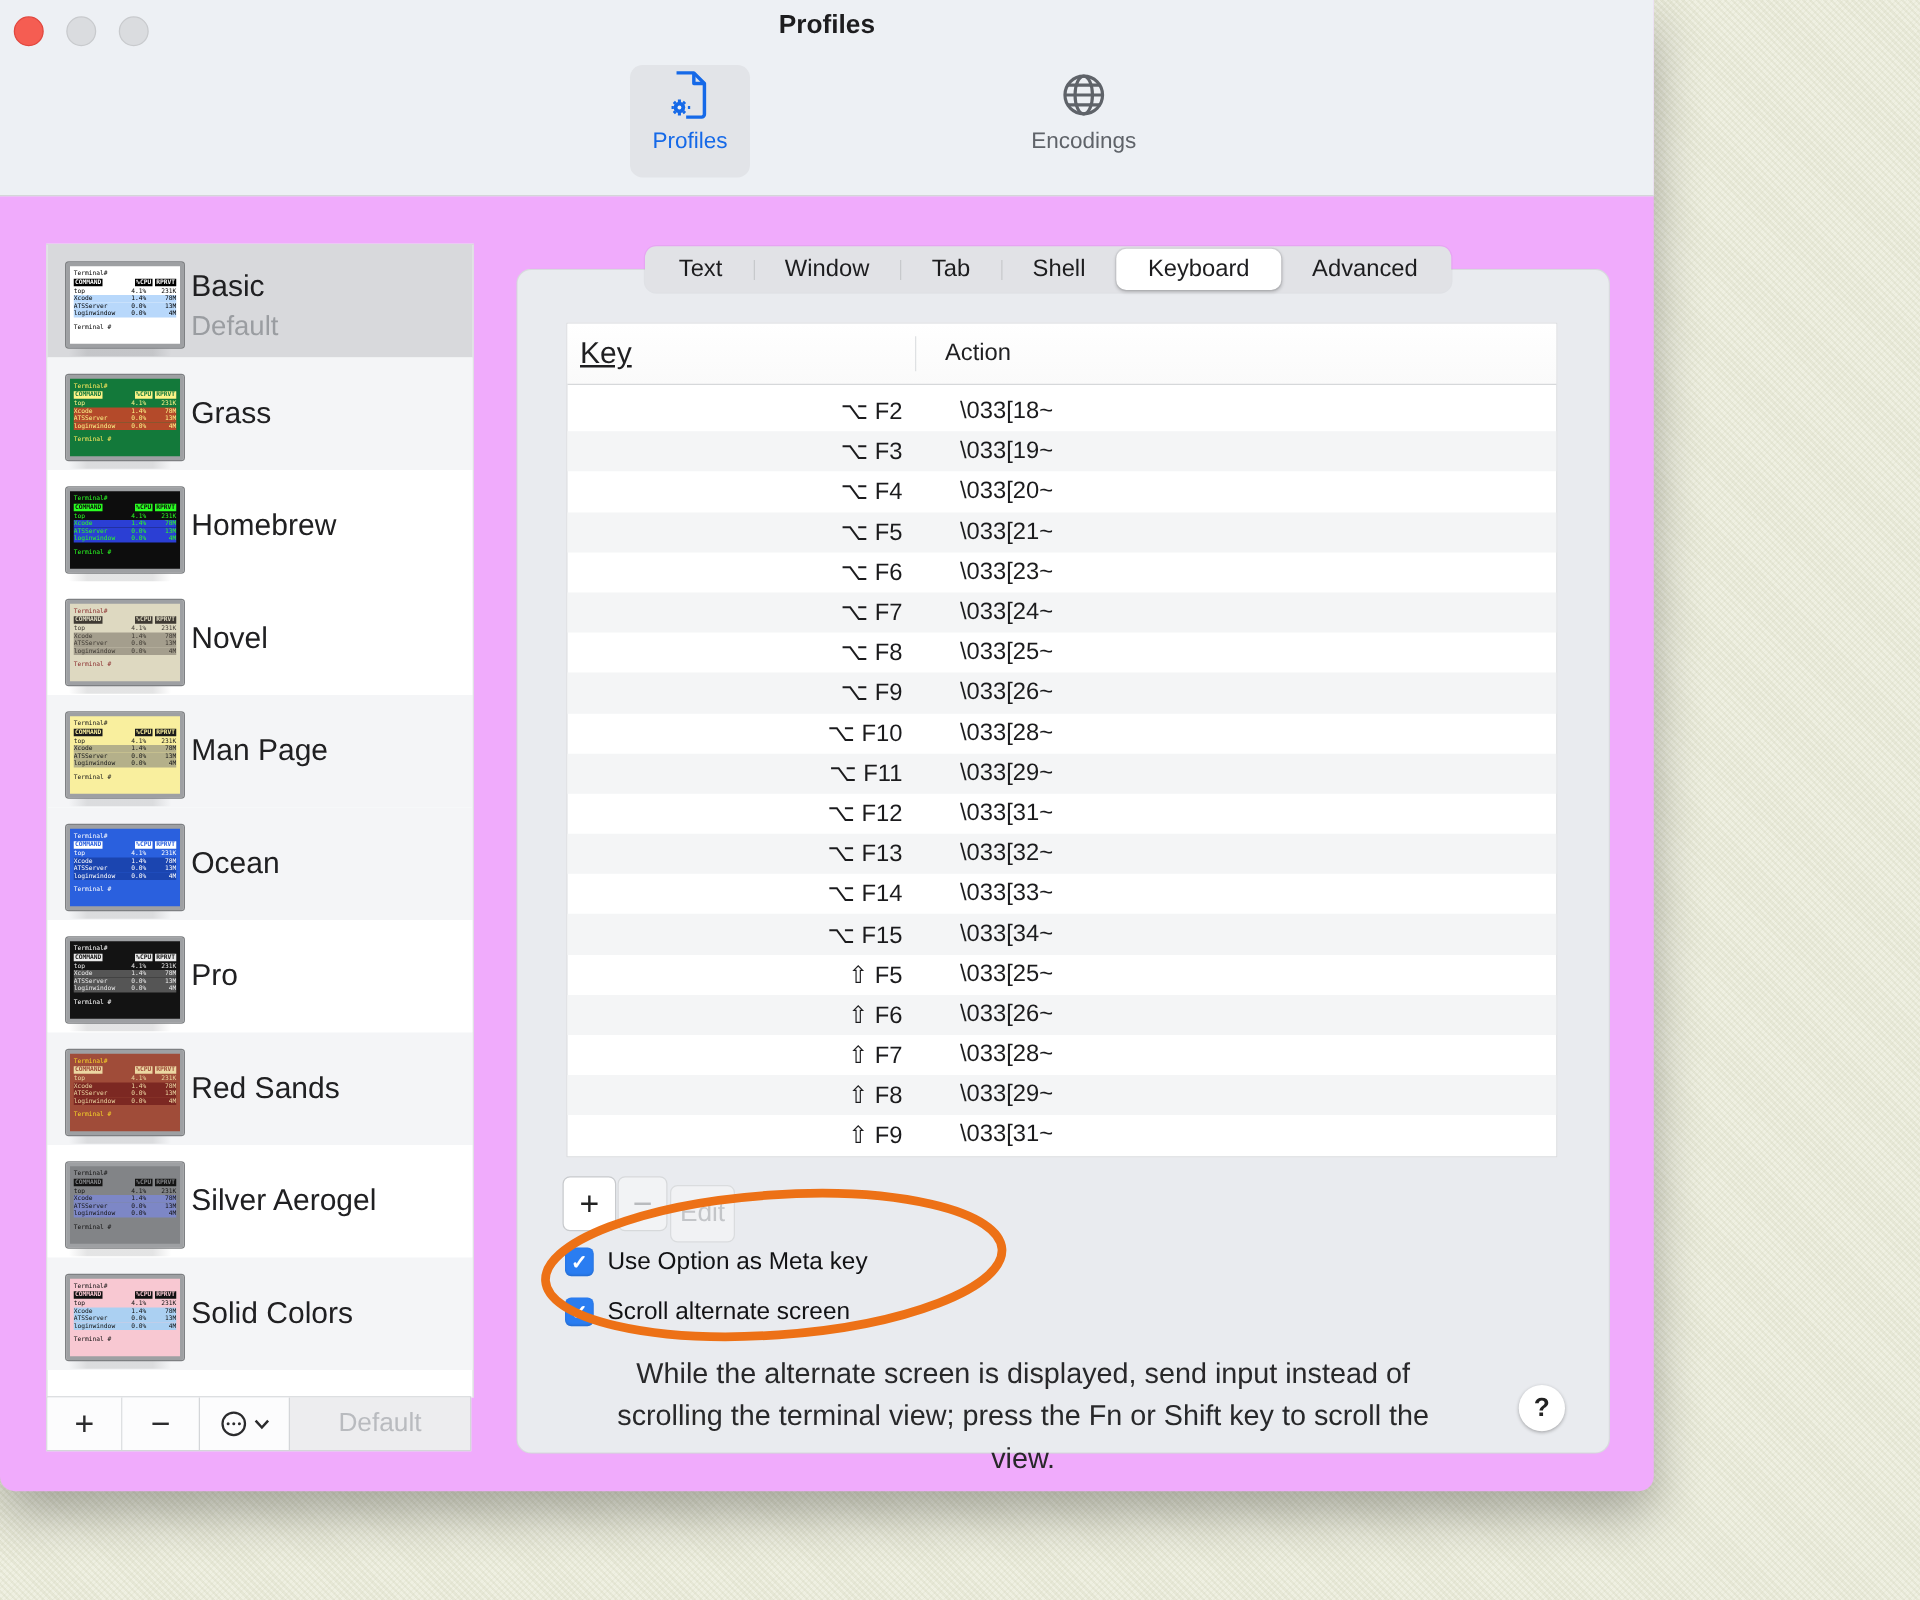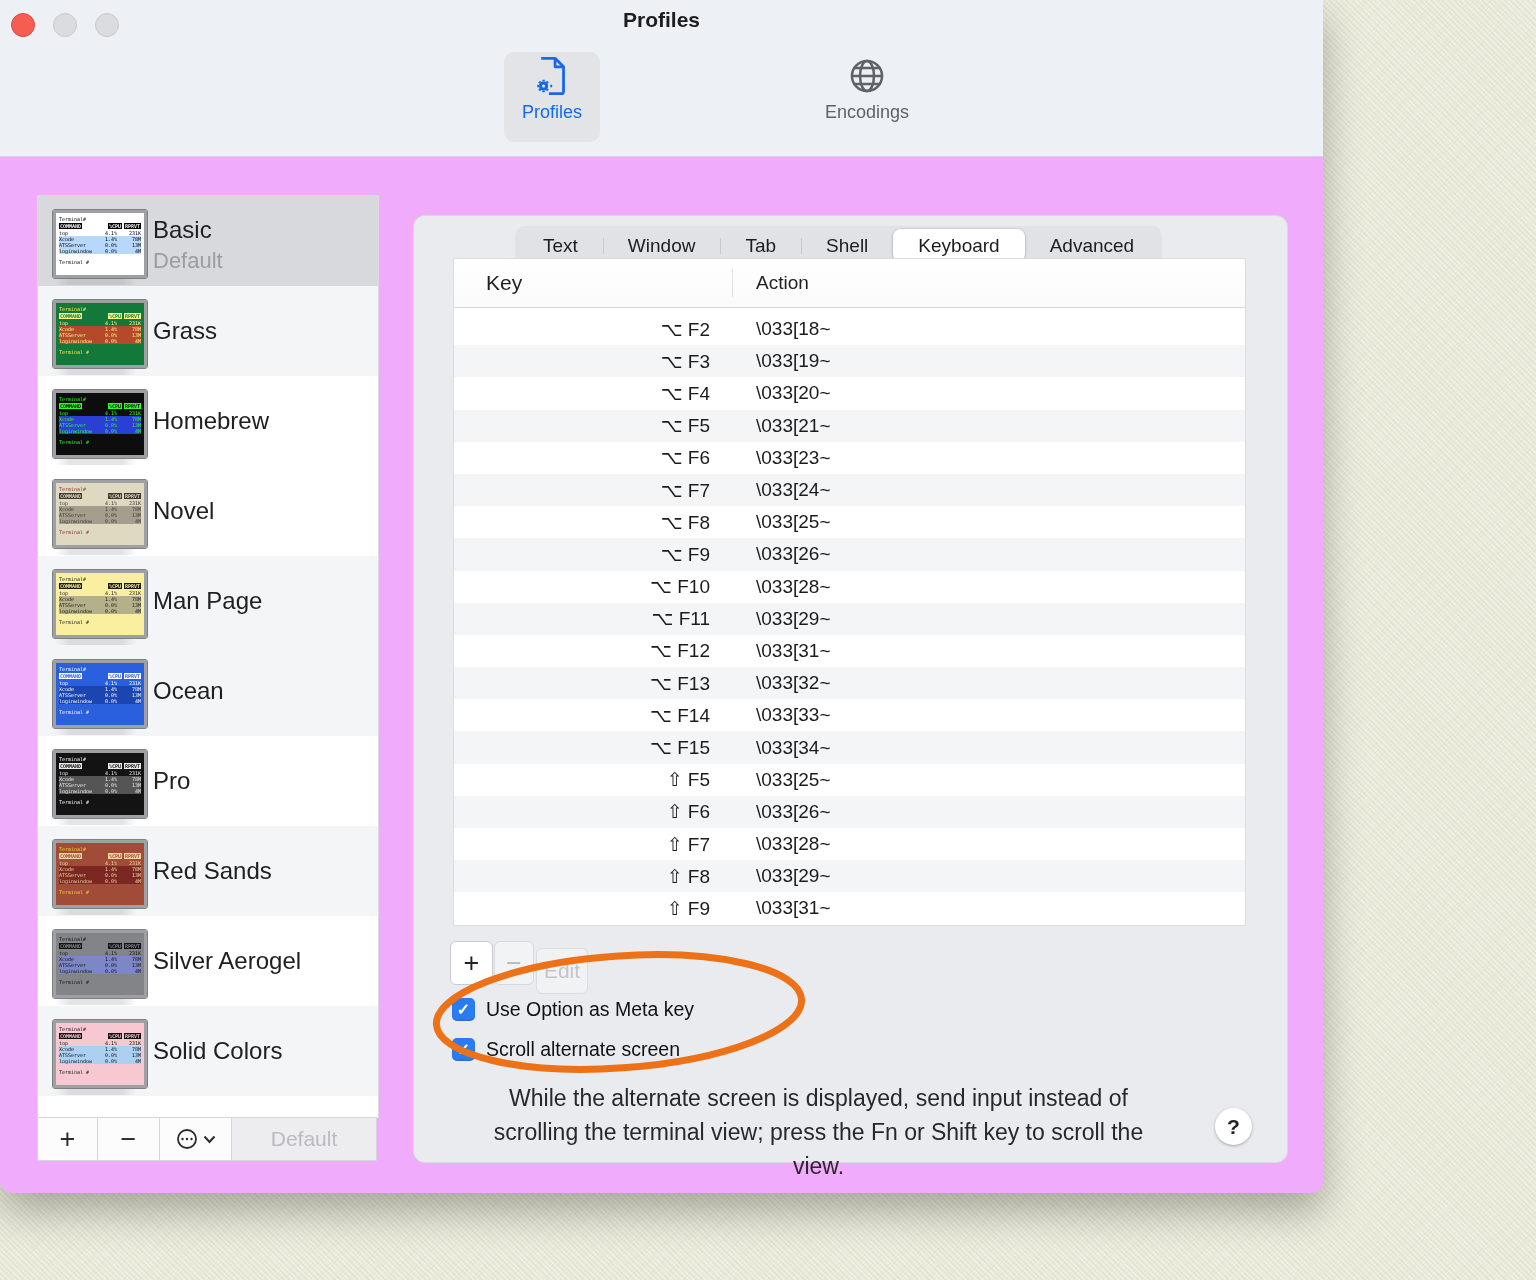--- a/index.html
+++ b/index.html
@@ -63,35 +63,35 @@
   .side-footer{position:absolute;left:37px;top:1117px;width:340px;height:44px;display:flex;
     background:#f7f8f9;border:1px solid #d4d6d9;box-sizing:border-box;}
   .sf-btn{border-right:1px solid #d4d6d9;display:flex;align-items:center;justify-content:center;
     font-size:27px;color:#2b2b2d;background:#fcfcfd;cursor:default;}
   .sf-add{width:59px;}.sf-remove{width:61px;}.sf-more{width:71px;gap:4px;}
   .sf-default{flex:1;border-right:none;background:#ededef;color:#b9bbbf;font-size:21px;}
   
   .panel{position:absolute;left:413px;top:215px;width:875px;height:948px;background:#e9ebef;
     border:1px solid rgba(0,0,0,.07);border-radius:12px;box-sizing:border-box;}
   .tabs{position:absolute;left:516px;top:197px;height:37px;display:flex;align-items:center;
-    background:#e1e2e6;border-radius:9px;padding:0 2px;box-shadow:0 0 0 1px rgba(0,0,0,.04);margin-top:30px;}
+    background:#e1e2e6;border-radius:9px;padding:0 2px;box-shadow:0 0 0 1px rgba(0,0,0,.04);}
   .tab{position:relative;padding:0 25px;height:33px;display:flex;align-items:center;
     font-size:19px;color:#1d1d1f;white-space:nowrap;cursor:default;}
   .tab.selected{background:#fff;border-radius:8px;box-shadow:0 1px 3px rgba(0,0,0,.22),0 0 0 1px rgba(0,0,0,.05);}
   .tab .sep{position:absolute;left:0;top:9px;width:1px;height:16px;background:#c7c9cc;}
   
   .ktable{position:absolute;left:453px;top:258px;width:793px;background:#fff;
     border:1px solid #dadcdf;box-sizing:border-box;}
   .thead{display:flex;height:48px;align-items:center;border-bottom:1px solid #d6d8da;
     background:linear-gradient(#ffffff,#fafafa);position:relative;}
-  .th-key{width:278px;padding-left:32px;font-size:21px;color:#1f1f21;box-sizing:border-box;}
+  .th-key{width:278px;padding-left:10px;font-size:24px;color:#1f1f21;box-sizing:border-box;text-decoration:underline;}
   .th-action{padding-left:24px;font-size:19px;color:#1f1f21;}
   .th-div{position:absolute;left:278px;top:10px;width:1px;height:28px;background:#dfe1e3;}
   .tbody{padding-top:5px;}
-  .trow{display:flex;height:32.2px;align-items:center;font-size:19px;color:#1b1b1d;}
+  .trow{display:flex;height:32.2px;align-items:center;font-size:19px;color:#1b1b1d;padding-left:12px;}
   .trow:nth-child(even){background:#f4f5f6;}
   .tkey{width:278px;text-align:right;padding-right:22px;box-sizing:border-box;white-space:nowrap;}
   .taction{padding-left:24px;white-space:nowrap;}
   
   .btn{position:absolute;border-radius:6px;display:flex;align-items:center;justify-content:center;box-sizing:border-box;}
   .btn-add{left:450px;top:941px;width:43px;height:44px;background:#fff;border:1px solid #c8cacd;
     font-size:27px;color:#222;}
   .btn-remove{left:494px;top:941px;width:40px;height:44px;background:#f2f3f5;border:1px solid #d7d9db;
     font-size:27px;color:#b9bbbe;}
   .btn-edit{left:536px;top:948px;width:52px;height:46px;background:#f1f2f4;border:1px solid #dadcde;

